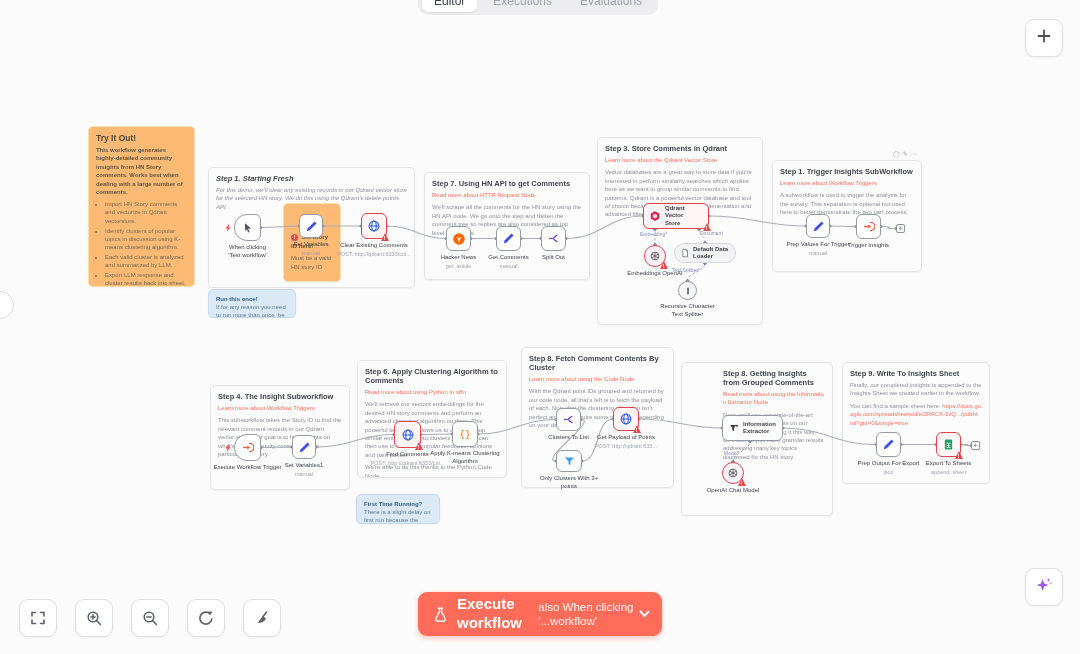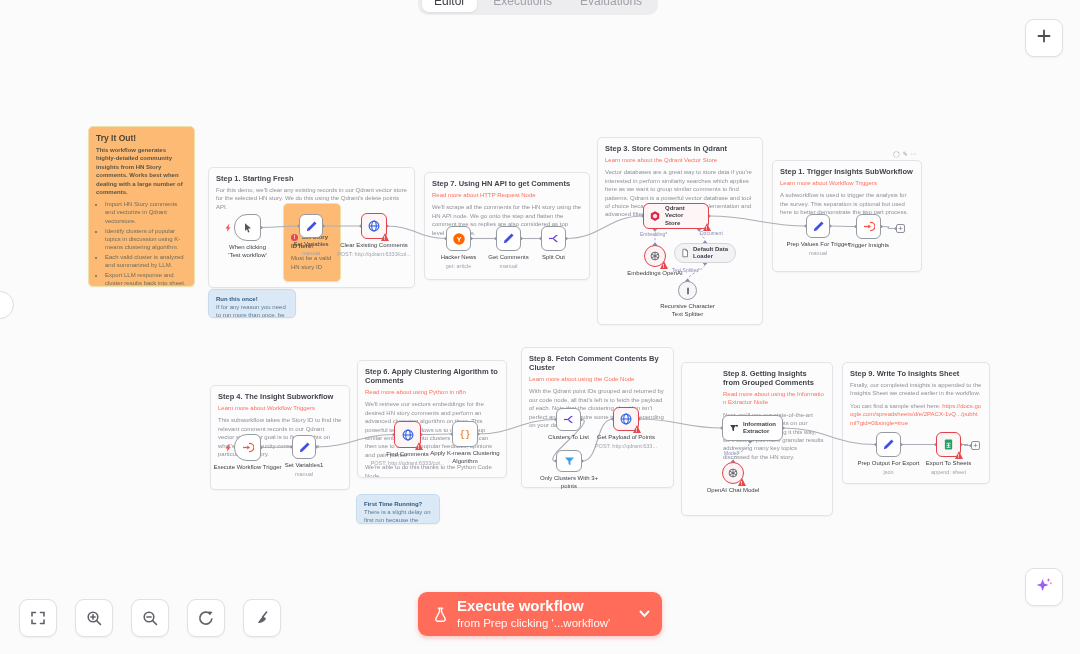--- a/index.html
+++ b/index.html
@@ -10,21 +10,21 @@
           border-radius:10px;display:flex;align-items:center;justify-content:center;gap:4px;padding:0 4px;box-sizing:border-box;}
   .tab{font-size:12px;color:#9fa2a9;padding:4px 12px;border-radius:7px;cursor:pointer;white-space:nowrap;}
   .tab.active{background:#ffffff;color:#3c3f45;box-shadow:0 1px 2px rgba(0,0,0,.08);}
   
   .sqbtn{position:absolute;width:36px;height:36px;background:#fff;border:1px solid #dfe0e4;border-radius:9px;
          display:flex;align-items:center;justify-content:center;box-shadow:0 1px 2px rgba(0,0,0,.05);cursor:pointer;}
   
   .exec-btn{position:absolute;left:418px;top:592px;width:244px;height:44px;background:#ff6d5a;border-radius:9px;
             display:flex;align-items:center;color:#fff;box-shadow:0 2px 5px rgba(255,109,90,.4);cursor:pointer;}
   .exec-flask{margin:0 8px 0 14px;display:flex;}
-  .exec-text{display:flex;flex-direction:column;line-height:1.25;}
+  .exec-text{display:flex;flex-direction:row;line-height:1.25;align-items:center;}
   .exec-title{font-size:15px;font-weight:700;}
   .exec-sub{font-size:11.5px;font-weight:400;opacity:.95;}
   .exec-chev{margin-left:auto;margin-right:12px;display:flex;}
   
   .sticky{position:absolute;border-radius:5px;padding:6px 7px;box-sizing:border-box;overflow:hidden;
           box-shadow:0 1px 2px rgba(0,0,0,.04);}
   .st-white{background:#fcfcfd;border:1px solid #e3e4e8;}
   .st-yellow{background:#fdba74;border:1px solid #efe1ab;}
   .st-blue{background:#dbe9f6;border:1px solid #c6dbed;}
   .sticky h4{margin:0 0 3px;font-size:7.5px;font-weight:700;color:#41444b;}
@@ -77,21 +77,21 @@
   <div class="sticky st-yellow" style="left: 88px; top: 126px; width: 107px; height: 161px;">
         <h4>Try It Out!</h4>
         <p><span class="bld">This workflow generates highly-detailed community insights from HN Story comments. Works best when dealing with a large number of comments.</span></p>
         <ul>
           <li>Import HN Story comments and vectorize in Qdrant vectorstore.</li>
           <li>Identify clusters of popular topics in discussion using K-means clustering algorithm.</li>
           <li>Each valid cluster is analyzed and summarized by LLM.</li>
           <li>Export LLM response and cluster results back into sheet.</li>
         </ul>
       </div>
-      <div class="sticky st-white" style="left: 208px; top: 167px; width: 207px; height: 121px;">
+      <div class="sticky st-white" style="left: 208px; top: 167px; width: 207px; height: 121px; font-style: italic;">
         <h4>Step 1. Starting Fresh</h4>
         <p><span>For this demo, we'll clear any existing records in our Qdrant vector store for the selected HN story. We do this using the Qdrant's delete points API.</span></p>
       </div>
       <div class="sticky st-yellow" style="left: 283px; top: 203px; width: 58px; height: 79px; display: flex; flex-direction: column; justify-content: flex-end;">
         <p><span class="bang">!</span><span class="bld"> Set Story ID here!</span></p>
         <p><span>Must be a valid HN story ID</span></p>
       </div>
       <div class="sticky st-blue" style="left: 208px; top: 289px; width: 88px; height: 29px;">
         <h4>Run this once!</h4>
         <p><span>If for any reason you need to run more than once, be sure to clear the existing data first.</span></p>
@@ -564,21 +564,21 @@
     </div>
 
   <div class="exec-btn">
     <span class="exec-flask">
       <svg width="17" height="17" viewBox="0 0 16 16">
           <path d="M6 2 h4 M7 2.2 v3.2 L3.7 11.8 A1.8 1.8 0 0 0 5.4 14.3 h5.2 a1.8 1.8 0 0 0 1.7 -2.5 L9 5.4 V2.2" stroke="#fff" stroke-width="1.3" fill="none" stroke-linecap="round" stroke-linejoin="round"></path>
         </svg>
     </span>
     <span class="exec-text">
       <span class="exec-title">Execute workflow</span>
-      <span class="exec-sub">from Prep clicking '...workflow'</span>
+      <span class="exec-sub">also When clicking '...workflow'</span>
     </span>
     <span class="exec-chev">
       <svg width="11" height="8" viewBox="0 0 11 8">
           <path d="M1.5 1.5 L5.5 5.8 L9.5 1.5" stroke="#fff" stroke-width="1.9" fill="none" stroke-linecap="round"></path>
         </svg>
     </span>
   </div>
 
   <div class="sqbtn" style="left:1025px;top:568px;">
     <span>

